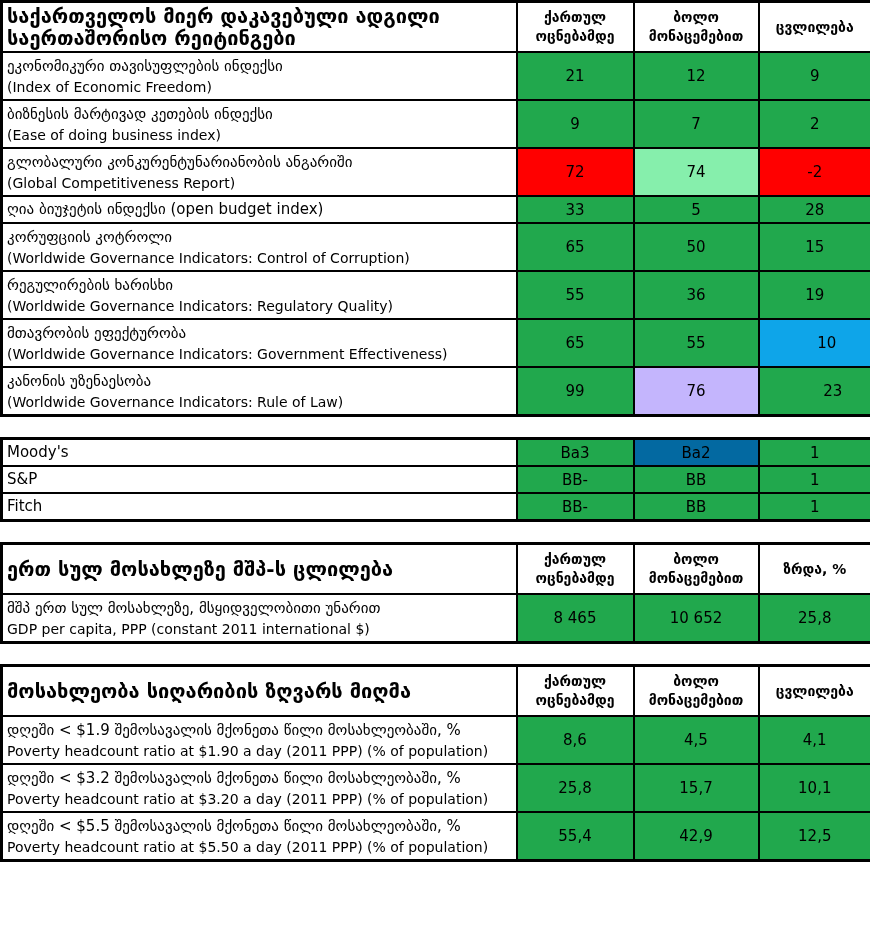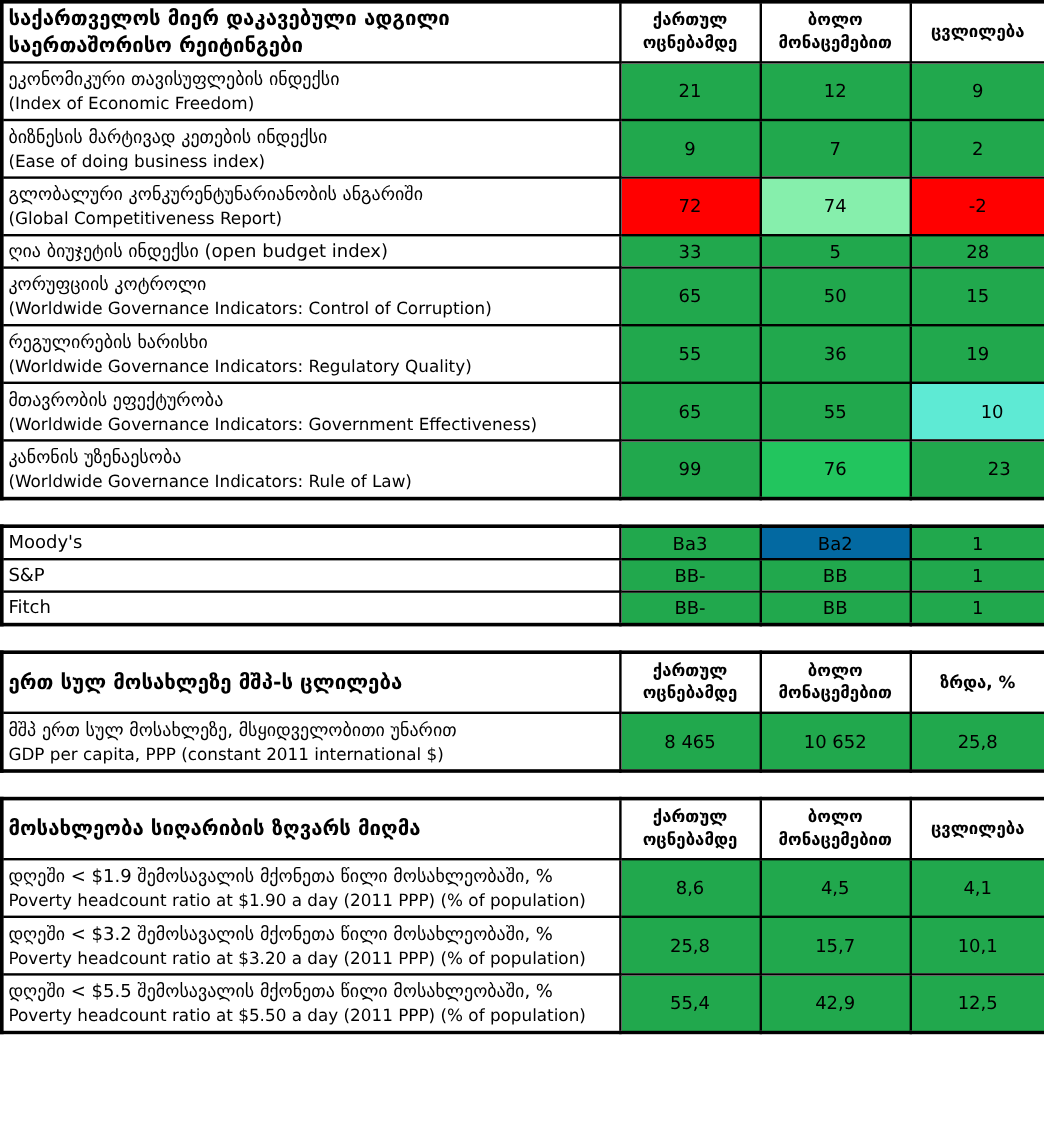--- a/index.html
+++ b/index.html
@@ -24,21 +24,21 @@
     vertical-align: middle;
     overflow: hidden;
   }
   col.c-label { width: 515px; }
   col.c-v1 { width: 117px; }
   col.c-v2 { width: 125px; }
   col.c-v3 { width: 113px; }
 
   td.title-cell {
     font-weight: bold;
-    font-size: 17px;
+    font-size: 20px;
     line-height: 22px;
     text-align: left;
     padding-left: 7px;
   }
   td.hdr {
     font-weight: bold;
     font-size: 14px;
     line-height: 1.35;
     text-align: center;
   }
@@ -140,30 +140,30 @@
         <td class="val" style="background-color: rgb(33, 168, 77);">19</td>
       </tr>
 
       <tr class="r-two">
         <td class="label-cell">
           <div class="ka">მთავრობის ეფექტურობა</div>
           <div class="en">(Worldwide Governance Indicators: Government Effectiveness)</div>
         </td>
         <td class="val" style="background-color: rgb(33, 168, 77);">65</td>
         <td class="val" style="background-color: rgb(33, 168, 77);">55</td>
-        <td class="val" style="background-color: #5eead4; padding-left: 28px;">10</td>
+        <td class="val" style="background-color: #0ea5e9; padding-left: 28px;">10</td>
       </tr>
 
       <tr class="r-two">
         <td class="label-cell">
           <div class="ka">კანონის უზენაესობა</div>
           <div class="en">(Worldwide Governance Indicators: Rule of Law)</div>
         </td>
         <td class="val" style="background-color: rgb(33, 168, 77);">99</td>
-        <td class="val" style="background-color: #22c55e;">76</td>
+        <td class="val" style="background-color: #c4b5fd;">76</td>
         <td class="val" style="background-color: rgb(33, 168, 77); padding-left: 40px;">23</td>
       </tr>
     </tbody>
   </table>
 
   <table class="tbl">
     <colgroup>
         <col class="c-label">
         <col class="c-v1">
         <col class="c-v2">

